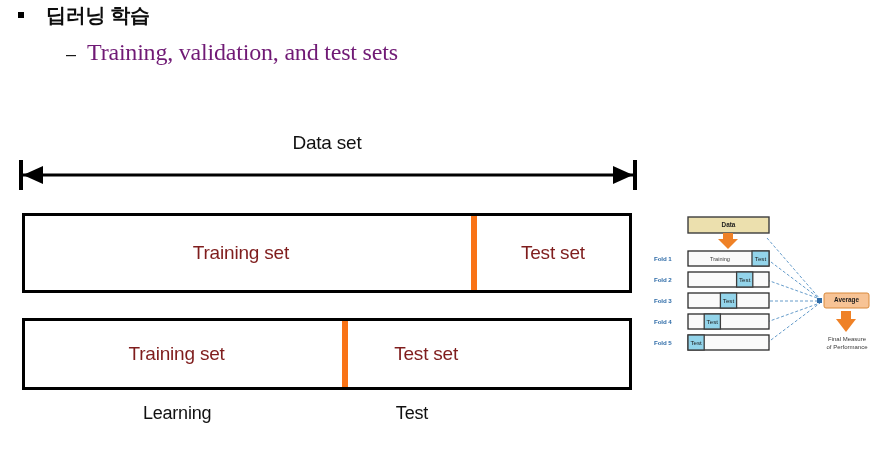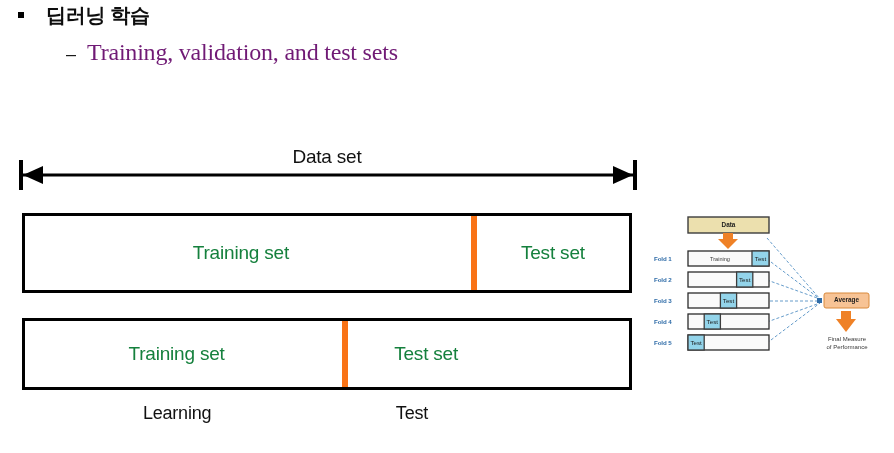--- a/index.html
+++ b/index.html
@@ -70,21 +70,21 @@
     position: absolute;
     left: 0;
     top: 0;
     width: 660px;
     height: 453px;
   }
 
   #dataset-caption {
     position: absolute;
     left: 22px;
-    top: 145px;
+    top: 131px;
     width: 610px;
     text-align: center;
     font-size: 19px;
     line-height: 23px;
     color: #111;
     letter-spacing: -0.2px;
   }
 
   #span-arrow {
     position: absolute;
@@ -111,21 +111,21 @@
     top: 318px;
     height: 72px;
   }
   .bar-seg {
     box-sizing: border-box;
     display: flex;
     align-items: center;
     justify-content: center;
     font-size: 19px;
     letter-spacing: -0.2px;
-    color: #15803d;
+    color: #7f1d1d;
     height: 100%;
   }
   .bar-seg + .bar-seg {
     border-left: 6px solid #f97316;
     margin-left: 14px;
   }
 
   #bottom-labels {
     position: absolute;
     left: 24px;

